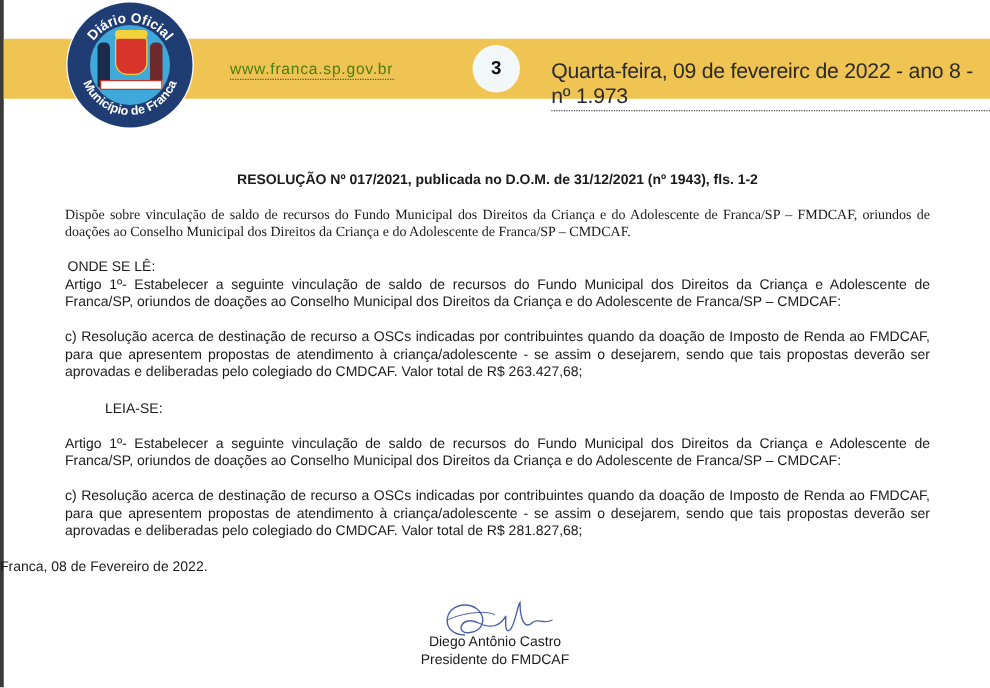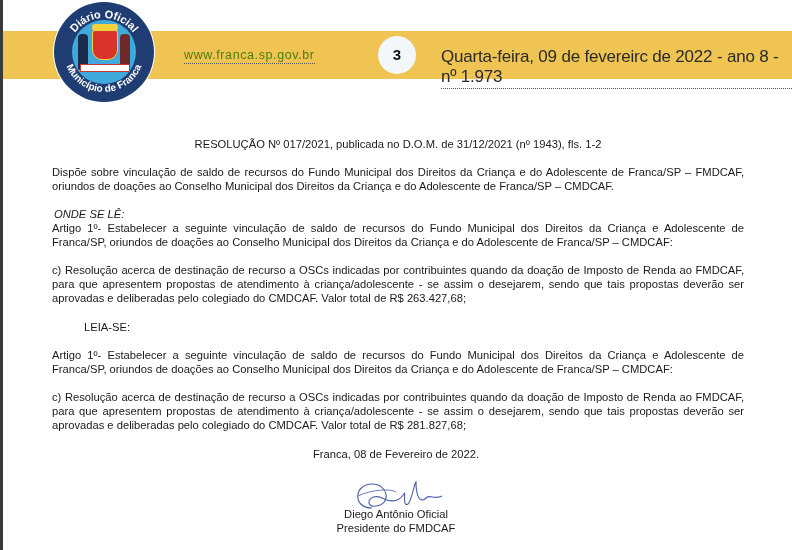--- a/index.html
+++ b/index.html
@@ -148,21 +148,20 @@
     }
     .signature-block div { position: relative; }
     .sig-scribble {
       position: absolute;
       left: 350px; top: 478px;
     }
     .place-date {
       position: absolute;
       left: 0; top: 448px;
       width: 792px;
-      text-align: center;
       font-size: 11.2px;
       color: #1a1a1a;
     }
   </style>
 </head>
 <body>
 
 <div class="left-edge"></div>
 
 <header>
@@ -189,35 +188,35 @@
       </text>
     </svg>
   </div>
 
   <a class="site-url">www.franca.sp.gov.br</a>
   <div class="page-circle">3</div>
   <div class="edition">Quarta-feira, 09 de fevereirc de 2022 - ano 8 - nº 1.973</div>
 </header>
 
 <main class="doc">
-  <p class="title" style="top:137px;">RESOLUÇÃO Nº 017/2021, publicada no D.O.M. de 31/12/2021 (nº 1943), fls. 1-2</p>
-  <p style="top:165px;">Dispõe sobre vinculação de saldo de recursos do Fundo Municipal dos Direitos da Criança e do Adolescente de Franca/SP – FMDCAF, oriundos de doações ao Conselho Municipal dos Direitos da Criança e do Adolescente de Franca/SP – CMDCAF.</p>
-
-  <p style="top:207px; left:2px;font-style:italic;">ONDE SE LÊ:</p>
+  <p class="title" style="top:137px;font-weight:bold;">RESOLUÇÃO Nº 017/2021, publicada no D.O.M. de 31/12/2021 (nº 1943), fls. 1-2</p>
+  <p style="top:165px;font-family:Liberation Serif, serif;">Dispõe sobre vinculação de saldo de recursos do Fundo Municipal dos Direitos da Criança e do Adolescente de Franca/SP – FMDCAF, oriundos de doações ao Conselho Municipal dos Direitos da Criança e do Adolescente de Franca/SP – CMDCAF.</p>
+
+  <p style="top:207px; left:2px;">ONDE SE LÊ:</p>
   <p style="top:221px;">Artigo 1º- Estabelecer a seguinte vinculação de saldo de recursos do Fundo Municipal dos Direitos da Criança e Adolescente de Franca/SP, oriundos de doações ao Conselho Municipal dos Direitos da Criança e do Adolescente de Franca/SP – CMDCAF:</p>
   <p style="top:263px;">c) Resolução acerca de destinação de recurso a OSCs indicadas por contribuintes quando da doação de Imposto de Renda ao FMDCAF, para que apresentem propostas de atendimento à criança/adolescente - se assim o desejarem, sendo que tais propostas deverão ser aprovadas e deliberadas pelo colegiado do CMDCAF. Valor total de R$ 263.427,68;</p>
 
   <p style="top:320px;margin-left:32px;">LEIA-SE:</p>
   <p style="top:348px;">Artigo 1º- Estabelecer a seguinte vinculação de saldo de recursos do Fundo Municipal dos Direitos da Criança e Adolescente de Franca/SP, oriundos de doações ao Conselho Municipal dos Direitos da Criança e do Adolescente de Franca/SP – CMDCAF:</p>
   <p style="top:390px;">c) Resolução acerca de destinação de recurso a OSCs indicadas por contribuintes quando da doação de Imposto de Renda ao FMDCAF, para que apresentem propostas de atendimento à criança/adolescente - se assim o desejarem, sendo que tais propostas deverão ser aprovadas e deliberadas pelo colegiado do CMDCAF. Valor total de R$ 281.827,68;</p>
 </main>
 
 <div class="place-date">Franca, 08 de Fevereiro de 2022.</div>
 
 <svg class="sig-scribble" width="100" height="40" viewBox="0 0 100 40">
   <path d="M 22 30 C 2 30, 4 6, 22 6 C 38 6, 42 26, 26 28 C 14 30, 18 14, 32 20 C 44 26, 50 22, 54 16 C 56 10, 52 30, 58 26 C 62 22, 64 6, 66 4 C 66 18, 70 26, 76 20 C 80 16, 84 22, 92 18" fill="none" stroke="#4a5fa8" stroke-width="1.1"></path>
   <path d="M 8 18 C 20 12, 40 10, 46 14" fill="none" stroke="#4a5fa8" stroke-width="0.8"></path>
 </svg>
 
 <div class="signature-block">
-  <div>Diego Antônio Oficial</div>
+  <div>Diego Antônio Castro</div>
   <div>Presidente do FMDCAF</div>
 </div>
 
 </body></html>

